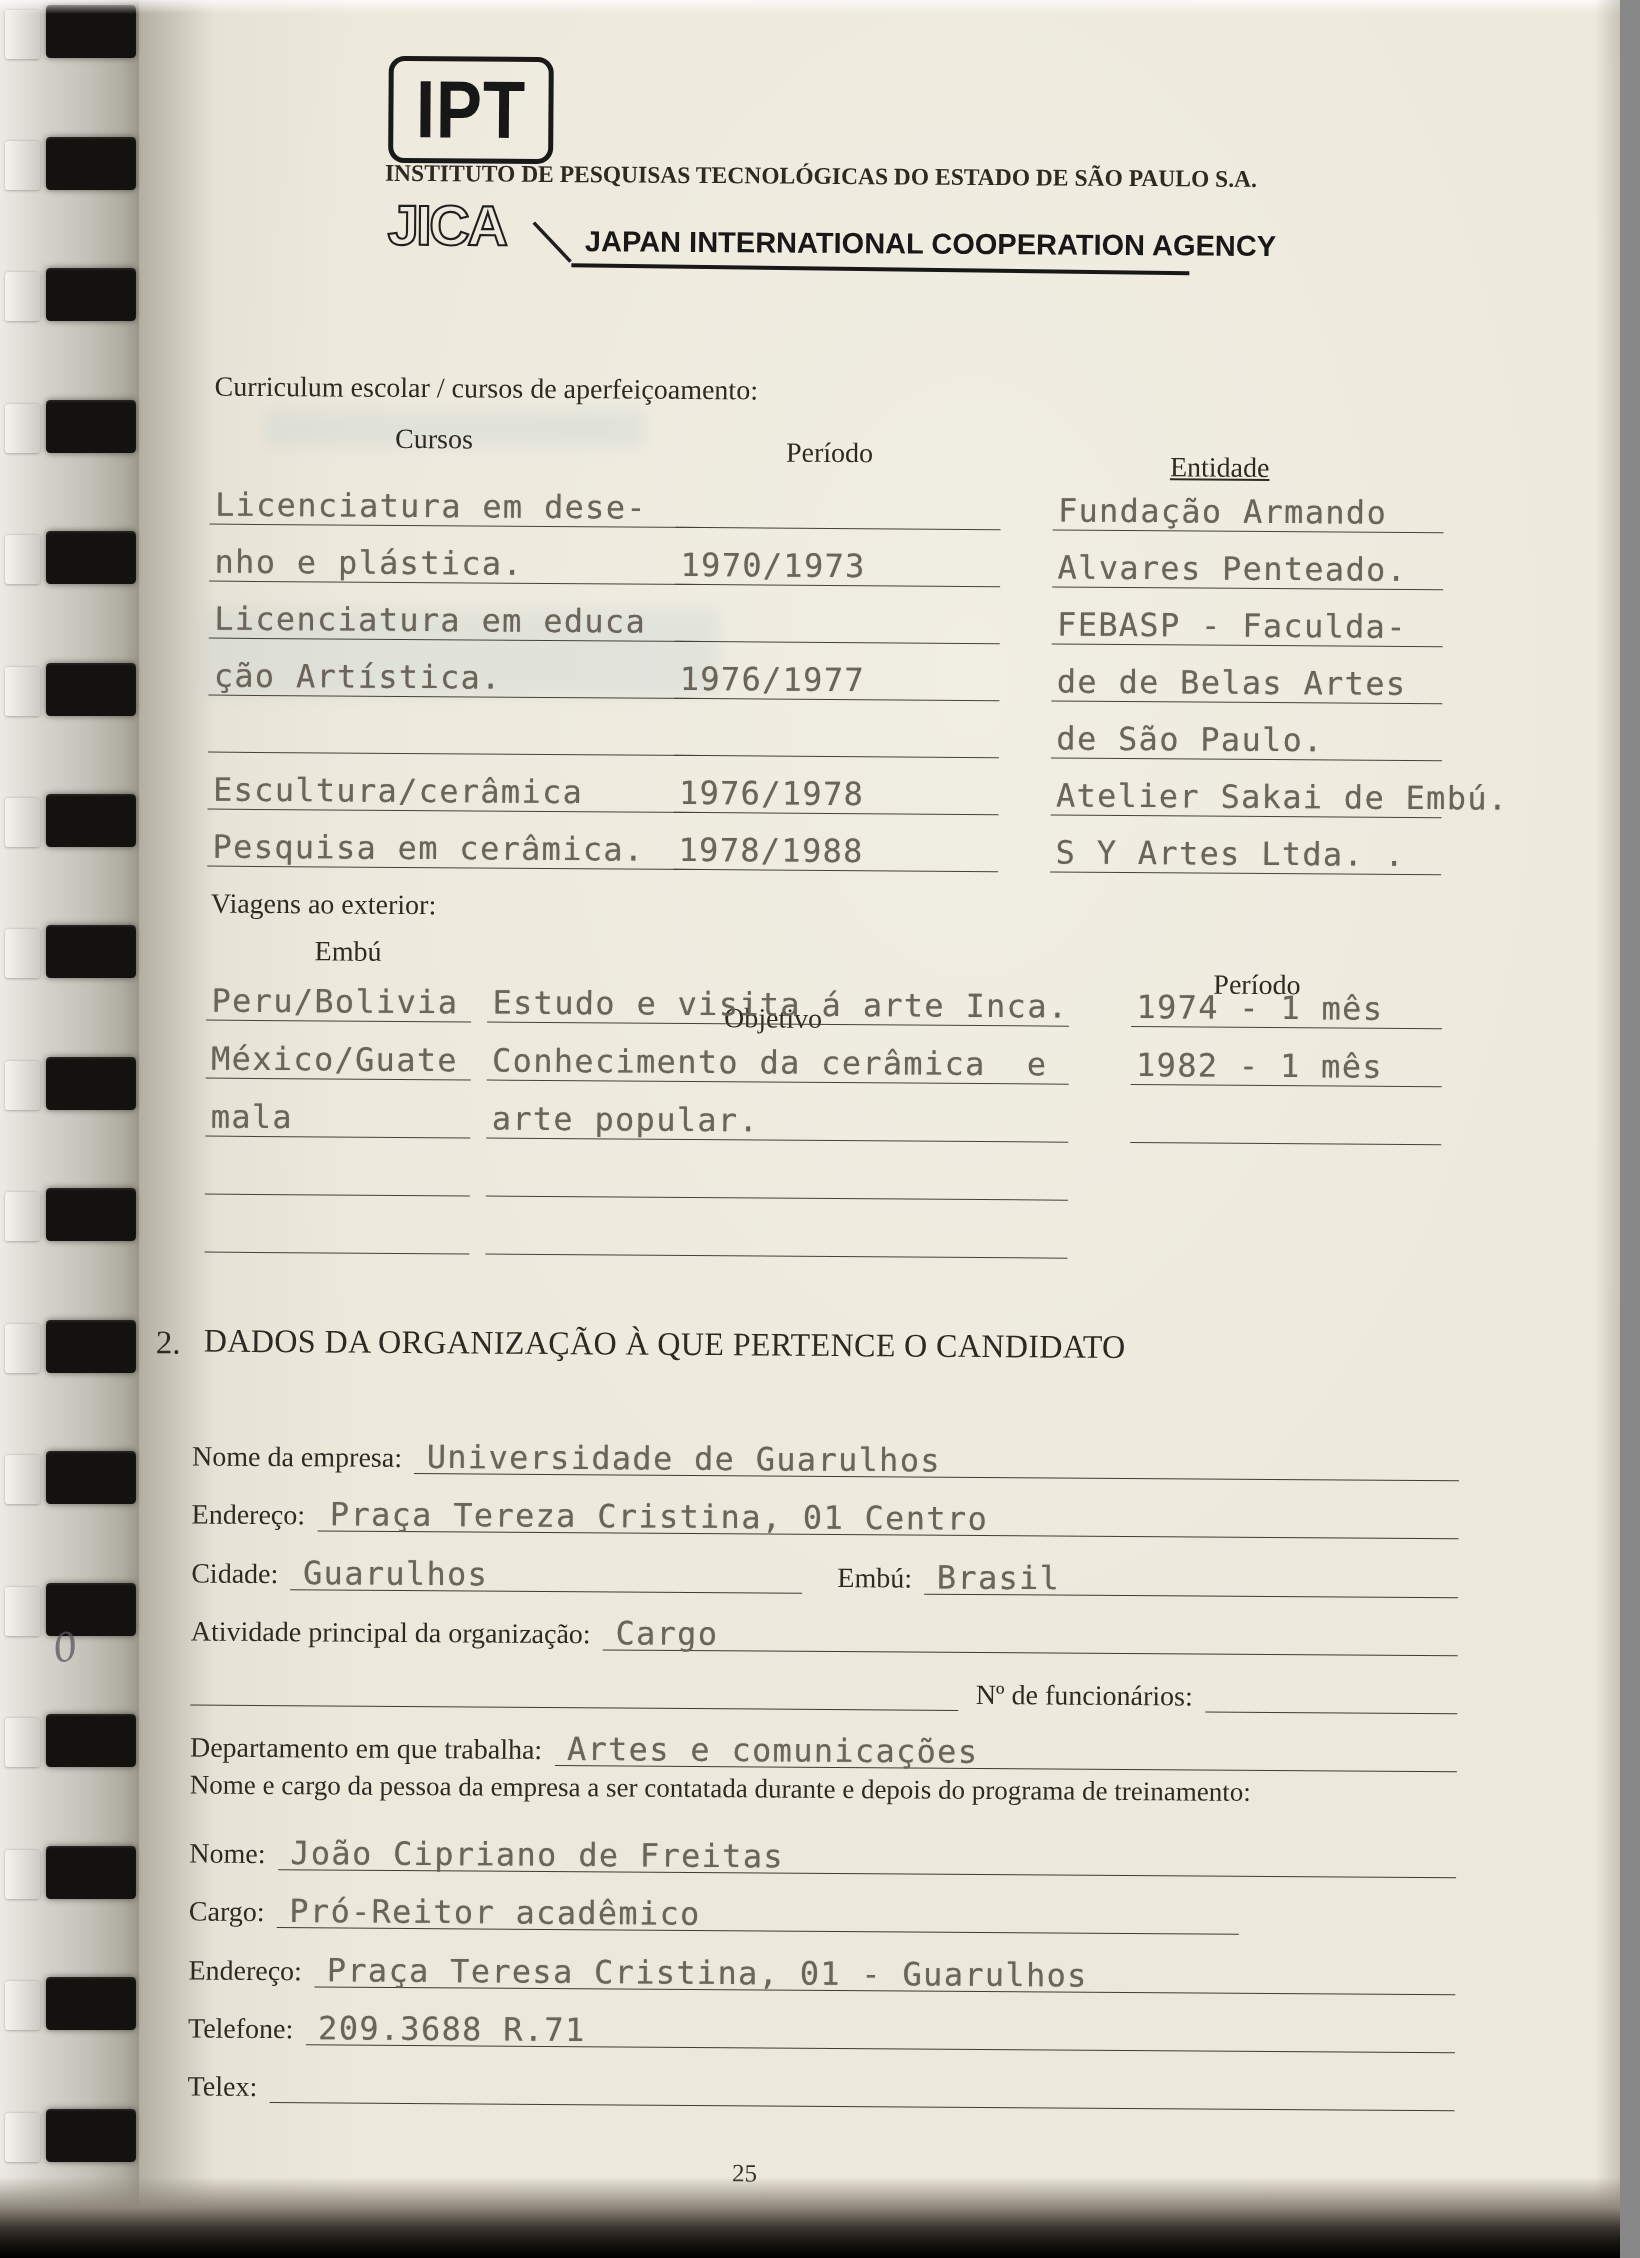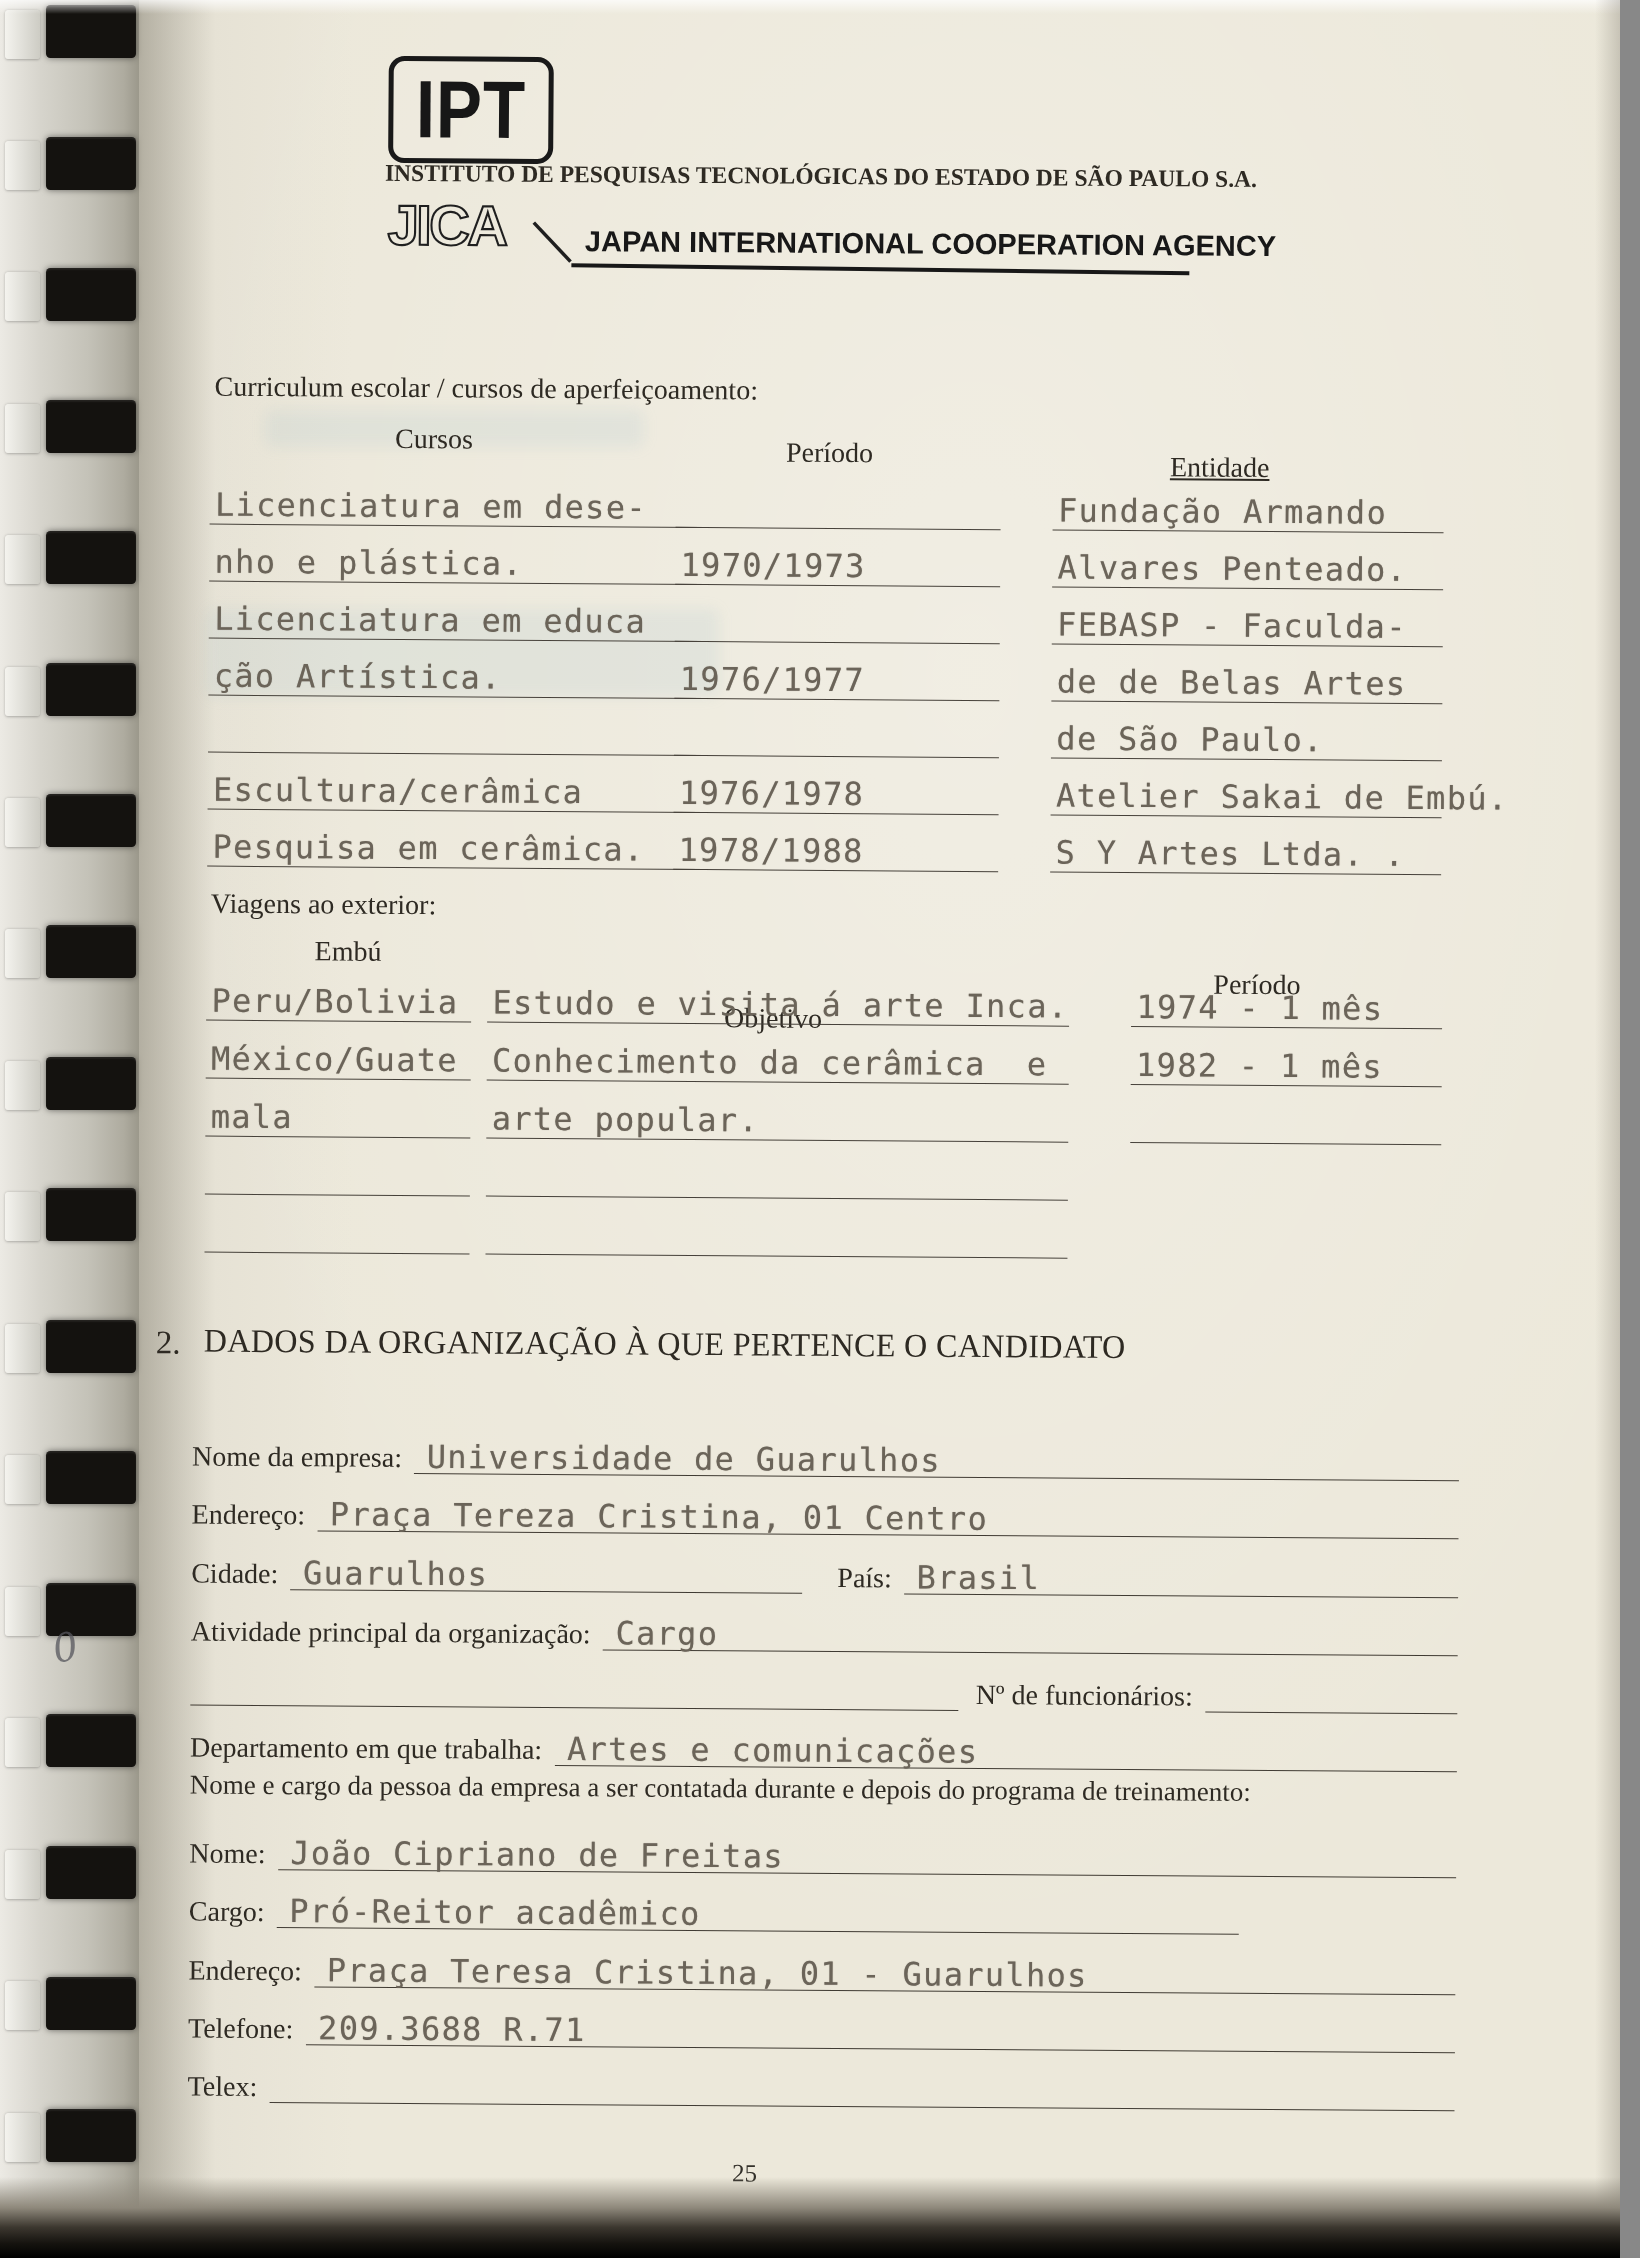--- a/index.html
+++ b/index.html
@@ -291,21 +291,21 @@
       <span class="flabel">Endereço:</span>
       <span class="fline">
           <span class="typed">Praça Tereza Cristina, 01 Centro</span>
         </span>
     </div>
     <div class="frow" style="top:1539px;">
       <span class="flabel">Cidade:</span>
       <span class="fline" style="flex:0 0 494px;">
           <span class="typed">Guarulhos</span>
         </span>
-      <span class="flabel" style="padding-left:35px;">País:</span>
+      <span class="flabel" style="padding-left:35px;">Embú:</span>
       <span class="fline">
           <span class="typed">Brasil</span>
         </span>
     </div>
     <div class="frow" style="top:1597px;">
       <span class="flabel">Atividade principal da organização:</span>
       <span class="fline">
           <span class="typed">Cargo</span>
         </span>
     </div>

